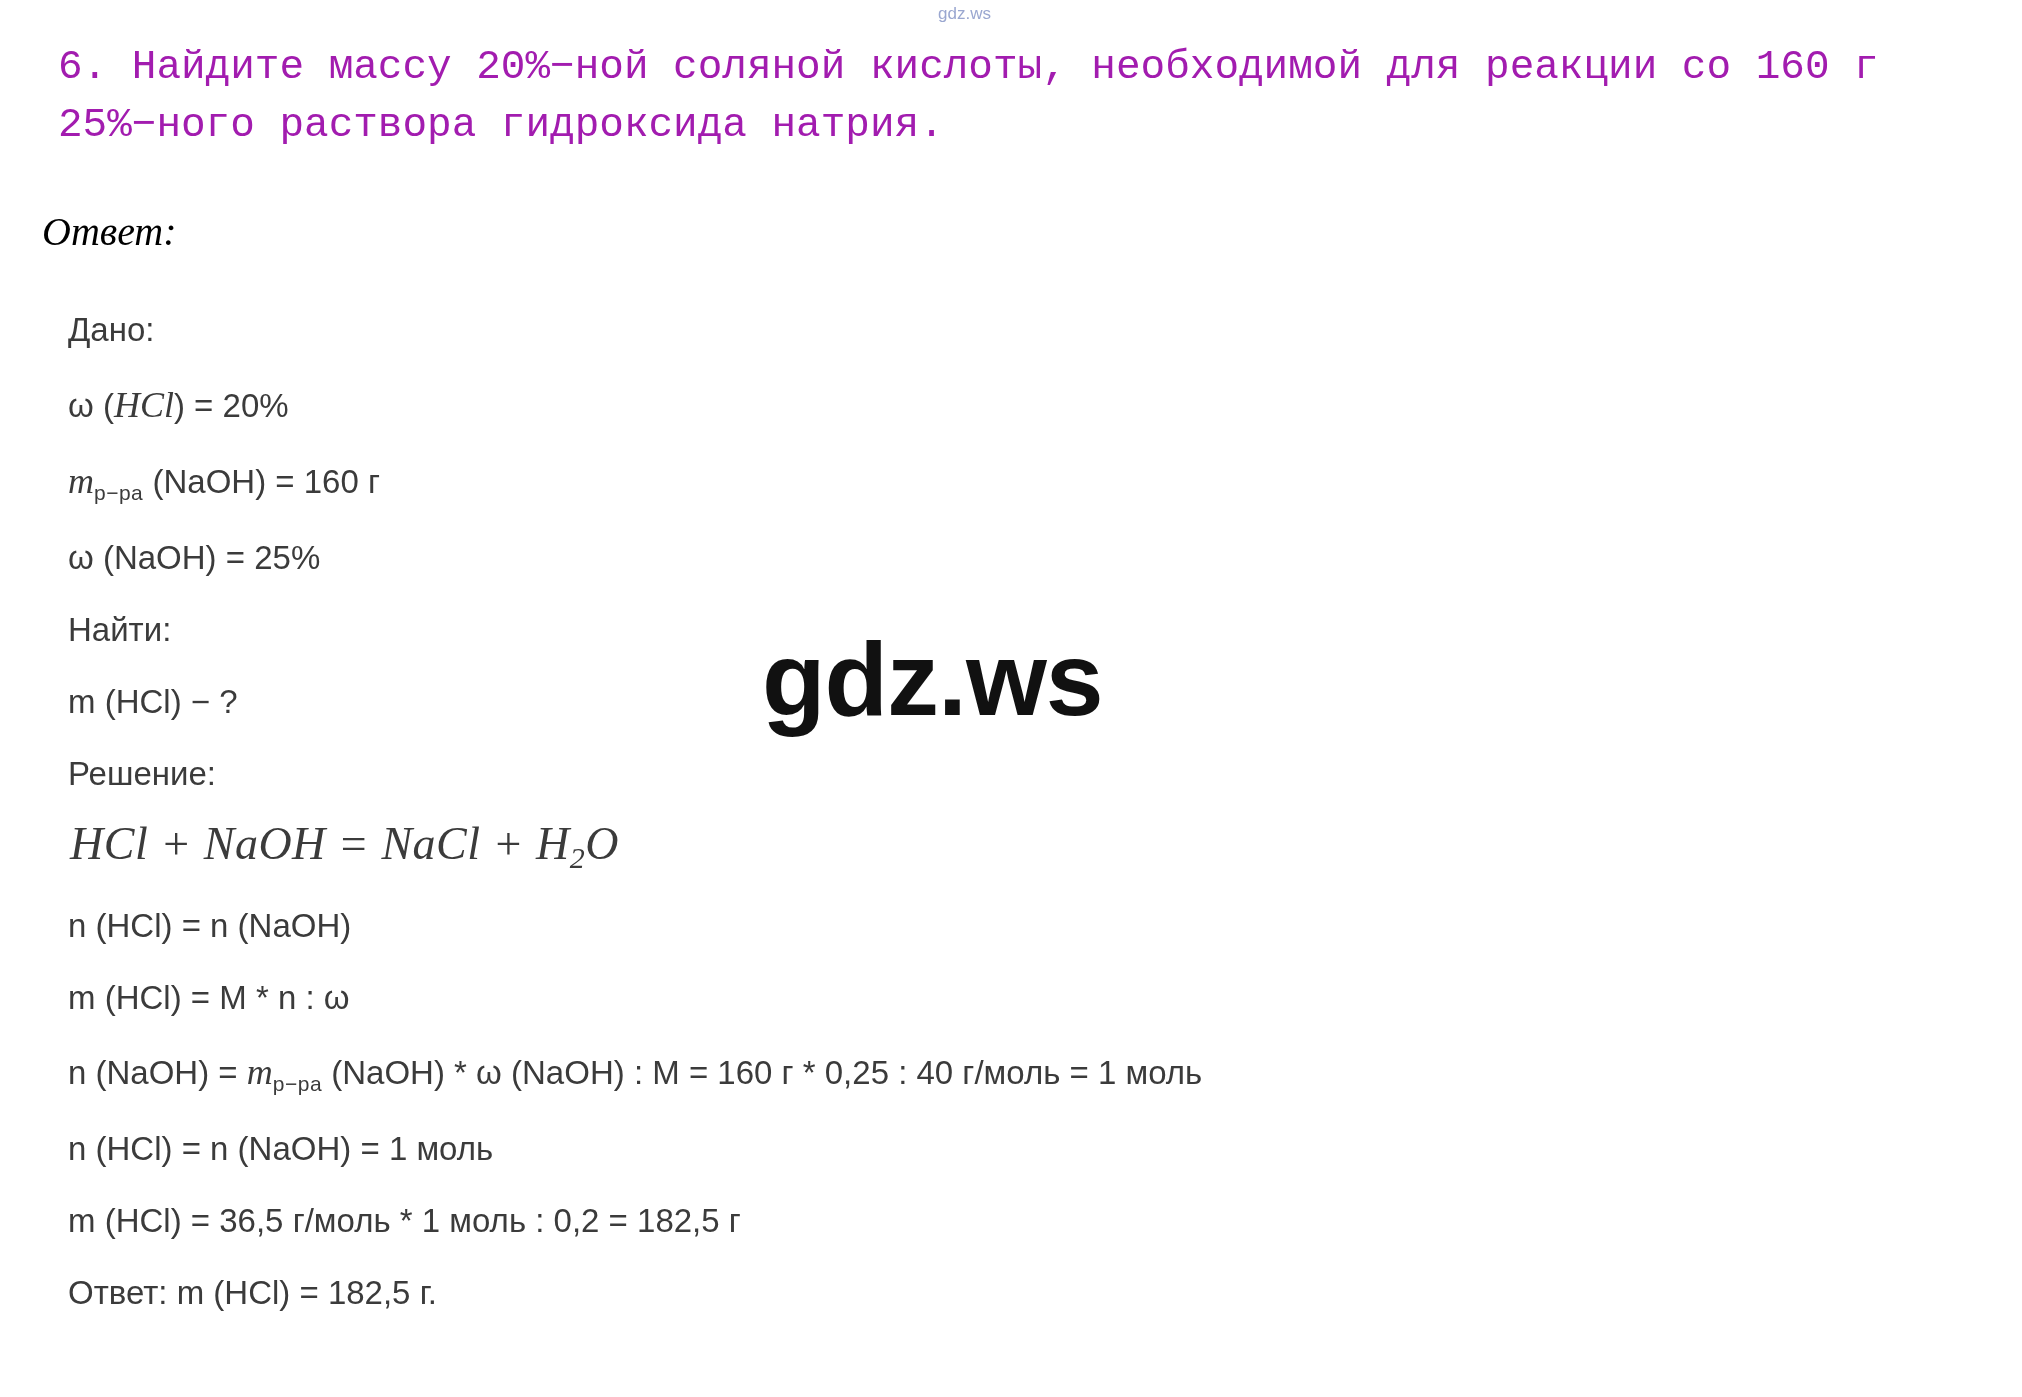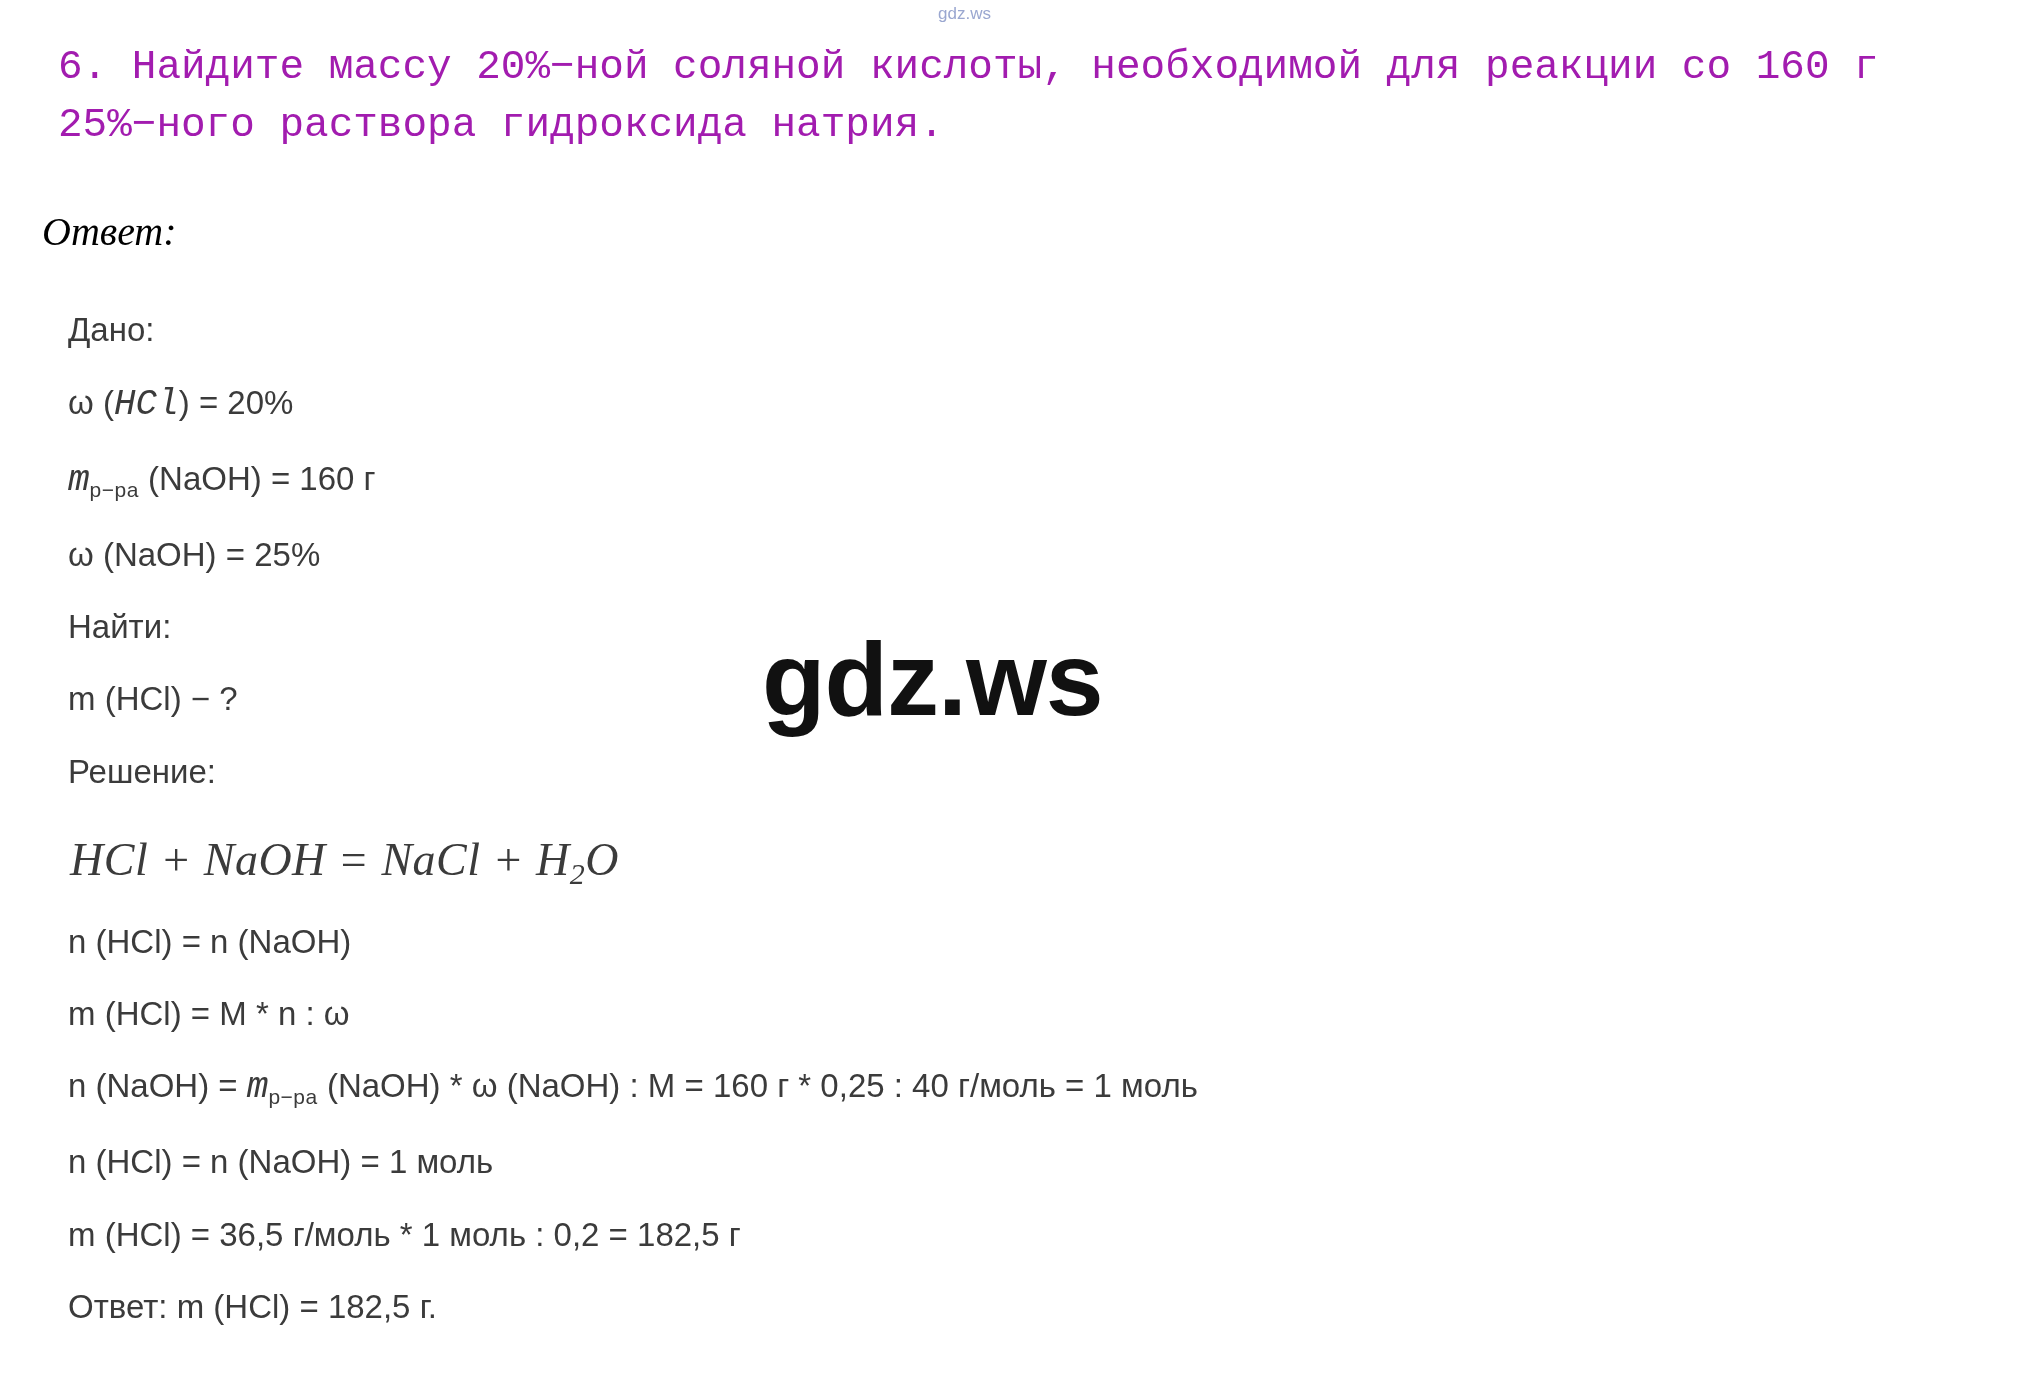--- a/index.html
+++ b/index.html
@@ -54,23 +54,23 @@
     font-family: "Liberation Sans", sans-serif;
     font-size: 33px;
     color: #3b3b3b;
     position: relative;
   }
   .sol-line {
     margin: 0 0 30px 0;
     line-height: 1.28;
     white-space: nowrap;
   }
-  .sol-line.tight { margin-bottom: 40px; }
+  .sol-line.tight { margin-bottom: 21px; }
   .mi {
-    font-family: Liberation Mono, monospace;
+    font-family: Liberation Serif, serif;
     font-style: italic;
     font-size: 36px;
   }
   .msub {
     font-family: "Liberation Sans", sans-serif;
     font-style: normal;
     font-size: 21px;
     vertical-align: -7px;
     letter-spacing: 0.5px;
     margin-top: 44px;

